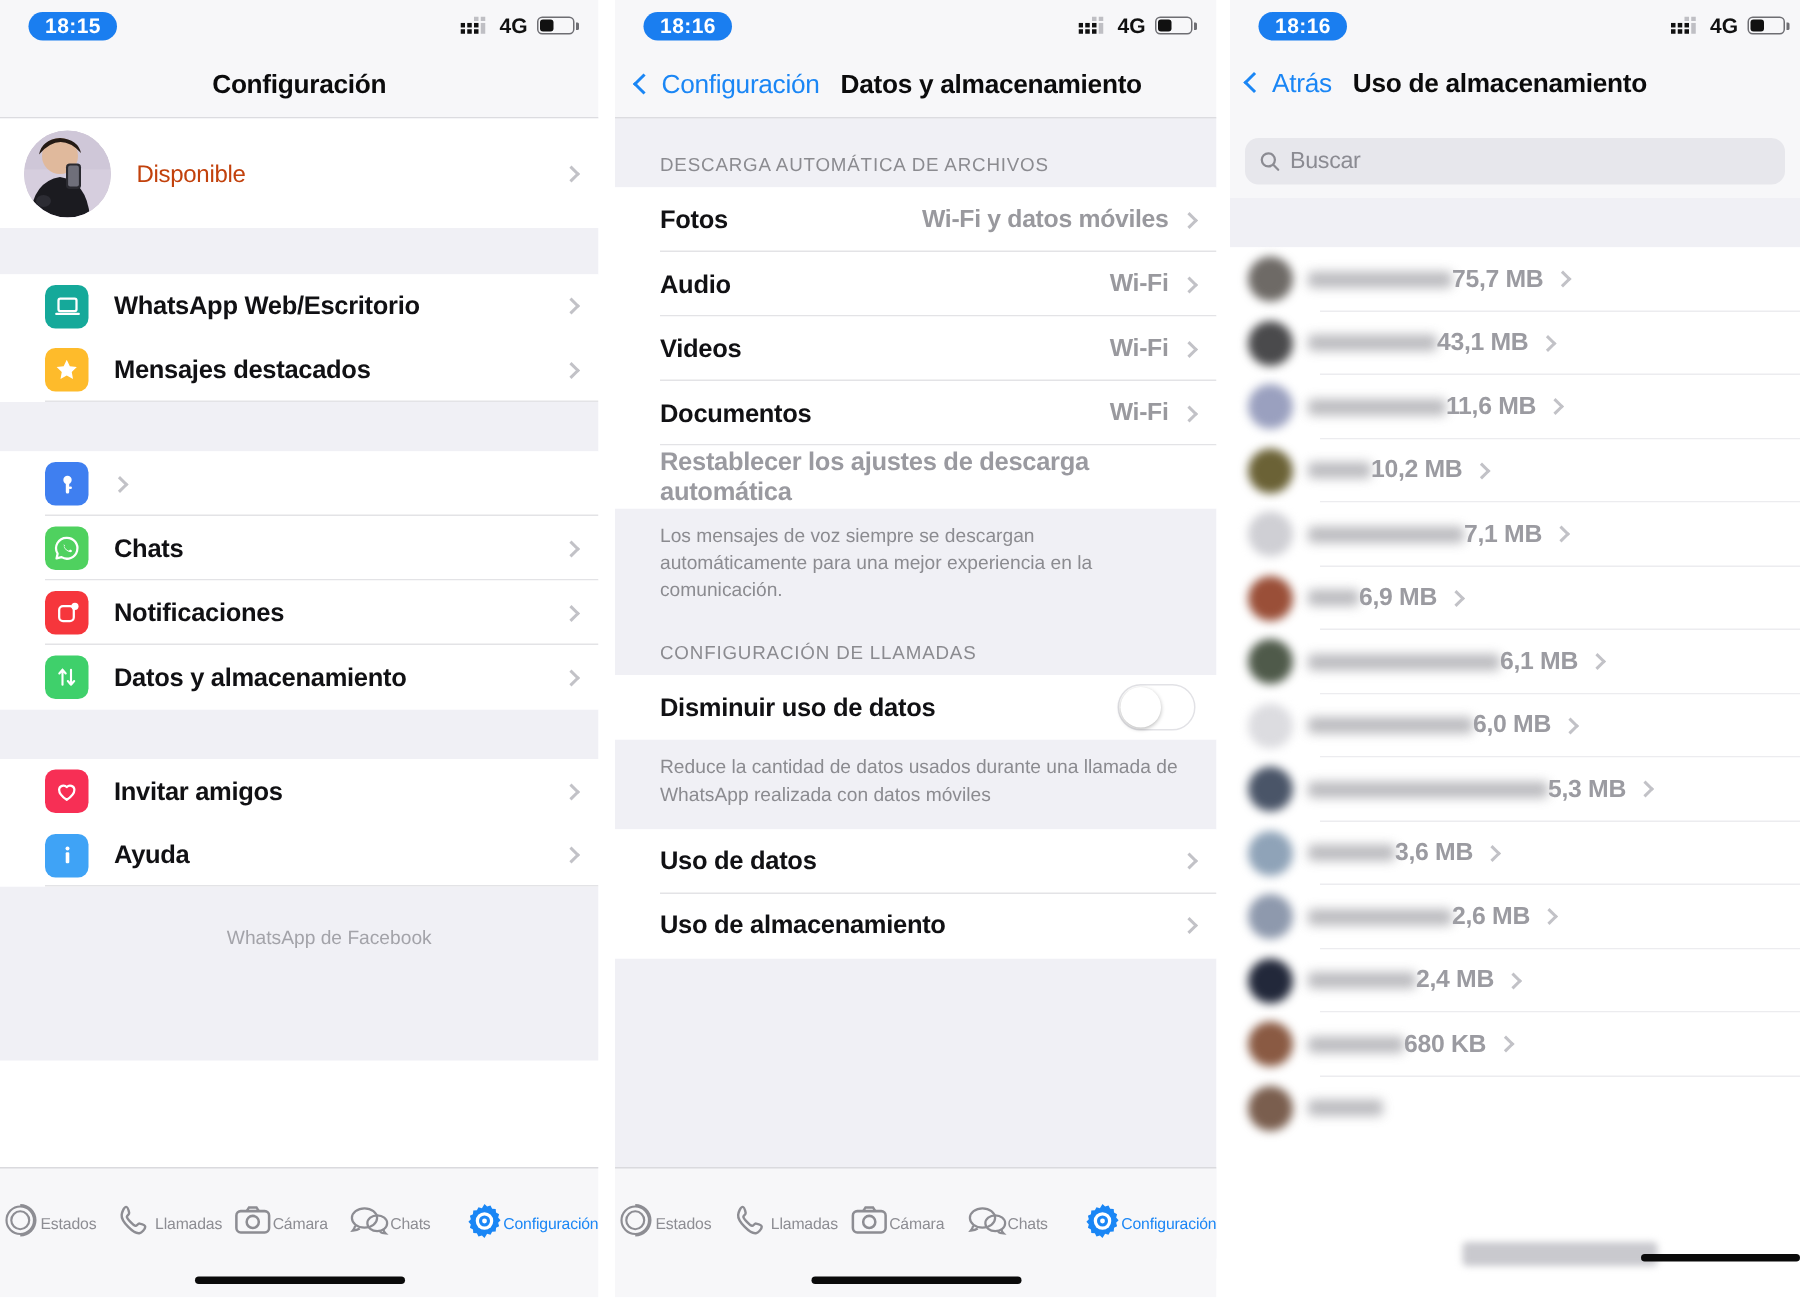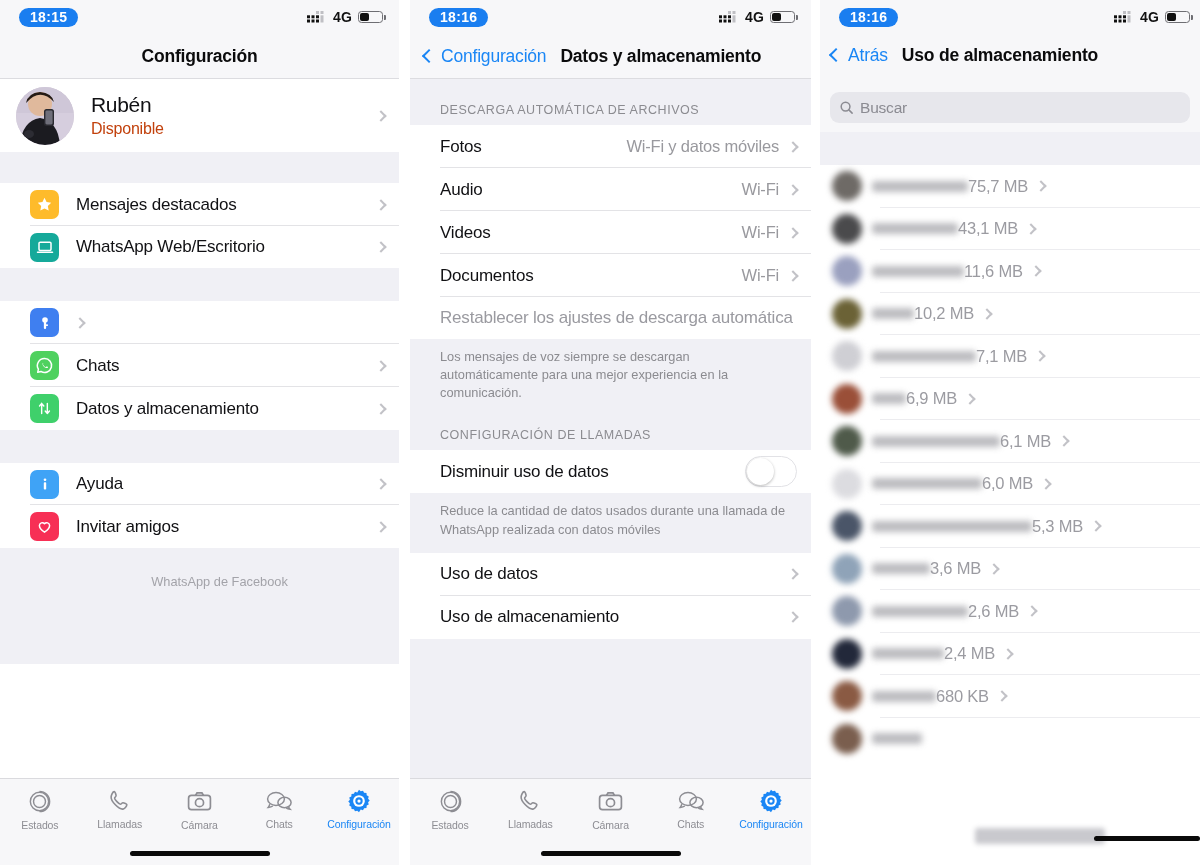--- a/index.html
+++ b/index.html
@@ -44,21 +44,21 @@
     justify-content: center; position: relative; border-bottom: 1px solid #dcdce0;
   }
   .navbar.left { justify-content: flex-start; padding-left: 14px; }
   .nav-title { font-size: 17.5px; font-weight: bold; color: #0b0b0c; letter-spacing: -.2px; }
   .nav-back { display: flex; align-items: center; color: #1a86f5; font-size: 17.5px;
      letter-spacing: -.2px; margin-right: 14px; }
   .chev-back { display:inline-block; width: 10px; height: 10px; border-left: 2.6px solid #1a86f5;
      border-bottom: 2.6px solid #1a86f5; transform: rotate(45deg); margin-right: 7px; }
 
   
-  .grp { background: #ffffff; }
+  .grp { background: #ffffff; font-weight: bold; }
   .grp-gap { background: #f0f0f5; }
   .sec-hdr { background: #f0f0f5; color: #8b8b90; font-size: 12.5px;
      letter-spacing: .55px; padding: 0 0 8px 30px; display:flex; align-items:flex-end; }
   .row { display: flex; align-items: center; padding-left: 30px; padding-right: 14px;
      background:#ffffff; position: relative; }
   .row .sep { position:absolute; left: 30px; right: 0; bottom: 0; height: 1px; background: #e3e3e6; }
   .row-label { font-size: 17px; color: #111114; letter-spacing: -.2px; flex: 1; }
   .row-value { font-size: 16.5px; color: #99999e; letter-spacing: -.2px; margin-right: 10px; }
   .chev { width: 8px; height: 8px; border-right: 2px solid #c2c2c7;
      border-top: 2px solid #c2c2c7; transform: rotate(45deg); flex: none; }
@@ -84,21 +84,21 @@
   .toggle .knob { position:absolute; top: 1px; left: 1px; width: 27px; height: 27px;
      border-radius: 50%; background:#ffffff; box-shadow: 0 1px 3px rgba(0,0,0,.28); }
 
   
   .brandline { text-align:center; color:#a3a3a9; font-size:12.8px; padding-top: 26px; margin-left: 40px; }
 
   
   .tabbar { position:absolute; left:0; right:0; bottom:0; height: 87px; background: #f7f7f9;
      border-top: 1px solid #dadade; }
   .tabs { display:flex; height: 60px; }
-  .tab { flex:1; display:flex; flex-direction:column; align-items:center; justify-content:flex-start;
+  .tab { flex:1; display:flex; flex-direction:row; align-items:center; justify-content:flex-start;
      padding-top: 9px; }
   .tab-label { font-size: 10.5px; color: #8d8d93; margin-top: 4px; letter-spacing: -.1px; }
   .tab.active .tab-label { color: #1a86f5; }
   .home-ind { position:absolute; bottom: 9px; left: 50%; transform: translateX(-50%);
      width: 140px; height: 5px; border-radius: 3px; background: #0a0a0a; }
 
   
   .searchwrap { background:#f7f7f9; padding: 16px 10px 9px 10px; }
   .searchbar { height: 31px; background:#e7e7ec; border-radius: 9px; display:flex;
      align-items:center; padding-left: 9px; }
@@ -165,49 +165,48 @@
             <ellipse cx="24" cy="17" rx="12" ry="12" fill="#e0b99c"></ellipse>
             <path d="M10 16 Q24 0 38 15 Q36 6 24 5 Q12 6 10 16Z" fill="#241a14"></path>
             <path d="M4 58 Q6 34 24 31 Q42 34 44 58 Z" fill="#1b1b20"></path>
             <rect x="28" y="22" width="10" height="17" rx="2.5" fill="#2a2a30"></rect>
             <rect x="29.4" y="23.4" width="7.2" height="14" rx="1.4" fill="#6f6f7a"></rect>
             <ellipse cx="13" cy="47" rx="5" ry="4" fill="#2c2c33"></ellipse>
           </g>
         </svg>
       </span>
       <span class="profile-text">
-        <div class="profile-name">Rubén</div>
         <div class="profile-sub">Disponible</div>
       </span>
       <span class="chev"></span>
     </div>
 
     <div class="grp-gap" style="height:31px"></div>
 
     <div class="grp">
-      <div class="row" style="height:43px">
-        <span class="tile" style="background:#febb2b">
-          <svg width="17" height="17" viewBox="0 0 24 24" fill="#fff">
-              <path d="M12 2.6l2.9 6 6.6.9-4.8 4.6 1.2 6.5L12 17.5 6.1 20.6l1.2-6.5L2.5 9.5l6.6-.9z"></path>
-            </svg>
-        </span>
-        <span class="row-label">Mensajes destacados</span>
-        <span class="chev"></span>
-        <span class="sep"></span>
-      </div>
       <div class="row" style="height:42px">
         <span class="tile" style="background:#15a99a">
           <svg width="18" height="18" viewBox="0 0 24 24" fill="none" stroke="#fff" stroke-width="2">
               <rect x="4" y="5.5" width="16" height="11" rx="1.6"></rect>
               <line x1="2" y1="19" x2="22" y2="19" stroke-linecap="round"></line>
             </svg>
         </span>
         <span class="row-label">WhatsApp Web/Escritorio</span>
         <span class="chev"></span>
       </div>
+      <div class="row" style="height:43px">
+        <span class="tile" style="background:#febb2b">
+          <svg width="17" height="17" viewBox="0 0 24 24" fill="#fff">
+              <path d="M12 2.6l2.9 6 6.6.9-4.8 4.6 1.2 6.5L12 17.5 6.1 20.6l1.2-6.5L2.5 9.5l6.6-.9z"></path>
+            </svg>
+        </span>
+        <span class="row-label">Mensajes destacados</span>
+        <span class="chev"></span>
+        <span class="sep"></span>
+      </div>
     </div>
 
     <div class="grp-gap" style="height:33px"></div>
 
     <div class="grp">
       <div class="row" style="height:43px">
         <span class="tile" style="background:#3f7ff0">
           <svg width="16" height="16" viewBox="0 0 24 24" fill="#fff">
               <circle cx="12" cy="7.5" r="4.2"></circle>
               <rect x="10.3" y="10" width="3.4" height="11" rx="1.5"></rect>
@@ -222,53 +221,64 @@
           <svg width="19" height="19" viewBox="0 0 24 24" fill="none" stroke="#fff" stroke-width="1.9">
               <path d="M12 3.2A8.8 8.8 0 0 0 4.3 16.6L3.4 20.6l4.2-1.1A8.8 8.8 0 1 0 12 3.2z" stroke-linejoin="round"></path>
               <path d="M9.3 8.6c.3 2.3 2 4.6 4.5 5.6l1-1.2 1.6.8-.3 1.4c-1.9.6-5.6-1.6-6.7-4.6l1.2-.9z" fill="#fff" stroke="none"></path>
             </svg>
         </span>
         <span class="row-label">Chats</span>
         <span class="chev"></span>
         <span class="sep"></span>
       </div>
       <div class="row" style="height:43px">
+        <span class="tile" style="background:#f6363c">
+          <svg width="18" height="18" viewBox="0 0 24 24">
+              <rect x="4.6" y="5.4" width="13" height="13.4" rx="3.4" fill="none" stroke="#fff" stroke-width="2"></rect>
+              <circle cx="18.6" cy="5.6" r="3.2" fill="#fff"></circle>
+            </svg>
+        </span>
+        <span class="row-label">Notificaciones</span>
+        <span class="chev"></span>
+        <span class="sep"></span>
+      </div>
+      <div class="row" style="height:43px">
         <span class="tile" style="background:#3fd06b">
           <svg width="17" height="17" viewBox="0 0 24 24" fill="none" stroke="#fff" stroke-width="2" stroke-linecap="round" stroke-linejoin="round">
               <path d="M8 19V5M8 5L5 8.4M8 5l3 3.4"></path>
               <path d="M16 5v14M16 19l3-3.4M16 19l-3-3.4"></path>
             </svg>
         </span>
         <span class="row-label">Datos y almacenamiento</span>
         <span class="chev"></span>
       </div>
     </div>
 
     <div class="grp-gap" style="height:33px"></div>
 
     <div class="grp">
+      <div class="row" style="height:43px">
+        <span class="tile" style="background:#f72f55">
+          <svg width="17" height="17" viewBox="0 0 24 24" fill="none" stroke="#fff" stroke-width="2.1">
+              <path d="M12 20s-7.2-4.6-7.2-9.4A4.1 4.1 0 0 1 12 8.1a4.1 4.1 0 0 1 7.2 2.5C19.2 15.4 12 20 12 20z" stroke-linejoin="round"></path>
+            </svg>
+        </span>
+        <span class="row-label">Invitar amigos</span>
+        <span class="chev"></span>
+      </div>
       <div class="row" style="height:42px">
         <span class="tile" style="background:#3fa3f6">
           <svg width="16" height="16" viewBox="0 0 24 24" fill="#fff">
               <circle cx="12" cy="5.6" r="2"></circle>
               <rect x="10.2" y="9.2" width="3.6" height="11" rx="1.2"></rect>
             </svg>
         </span>
         <span class="row-label">Ayuda</span>
         <span class="chev"></span>
         <span class="sep"></span>
-      </div>
-      <div class="row" style="height:43px">
-        <span class="tile" style="background:#f72f55">
-          <svg width="17" height="17" viewBox="0 0 24 24" fill="none" stroke="#fff" stroke-width="2.1">
-              <path d="M12 20s-7.2-4.6-7.2-9.4A4.1 4.1 0 0 1 12 8.1a4.1 4.1 0 0 1 7.2 2.5C19.2 15.4 12 20 12 20z" stroke-linejoin="round"></path>
-            </svg>
-        </span>
-        <span class="row-label">Invitar amigos</span>
-        <span class="chev"></span>
       </div>
     </div>
 
     <div class="grp-gap" style="height:116px">
       <div class="brandline">WhatsApp de Facebook</div>
     </div>
 
     <div class="tabbar">
       <div class="tabs">
         <div class="tab">

